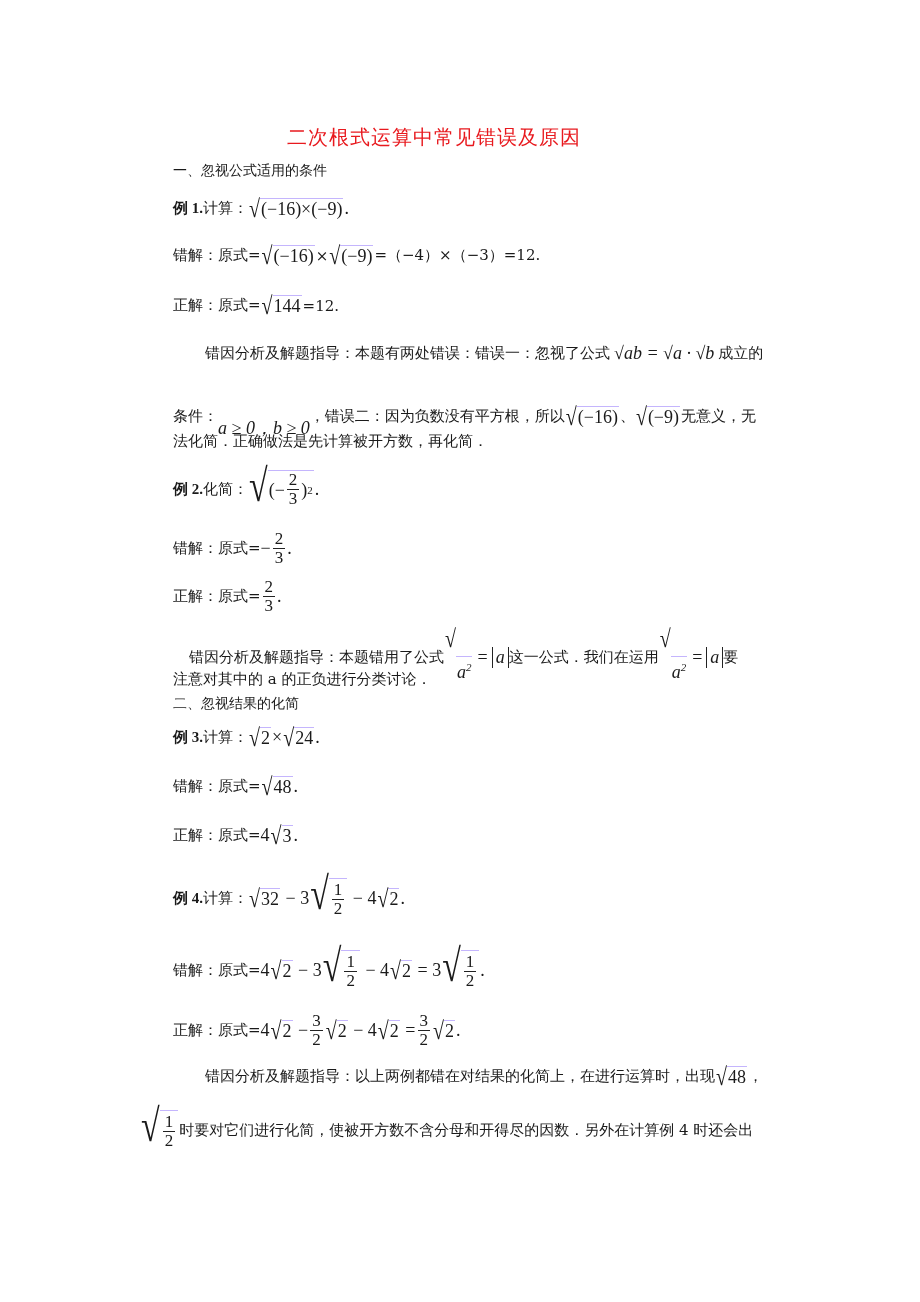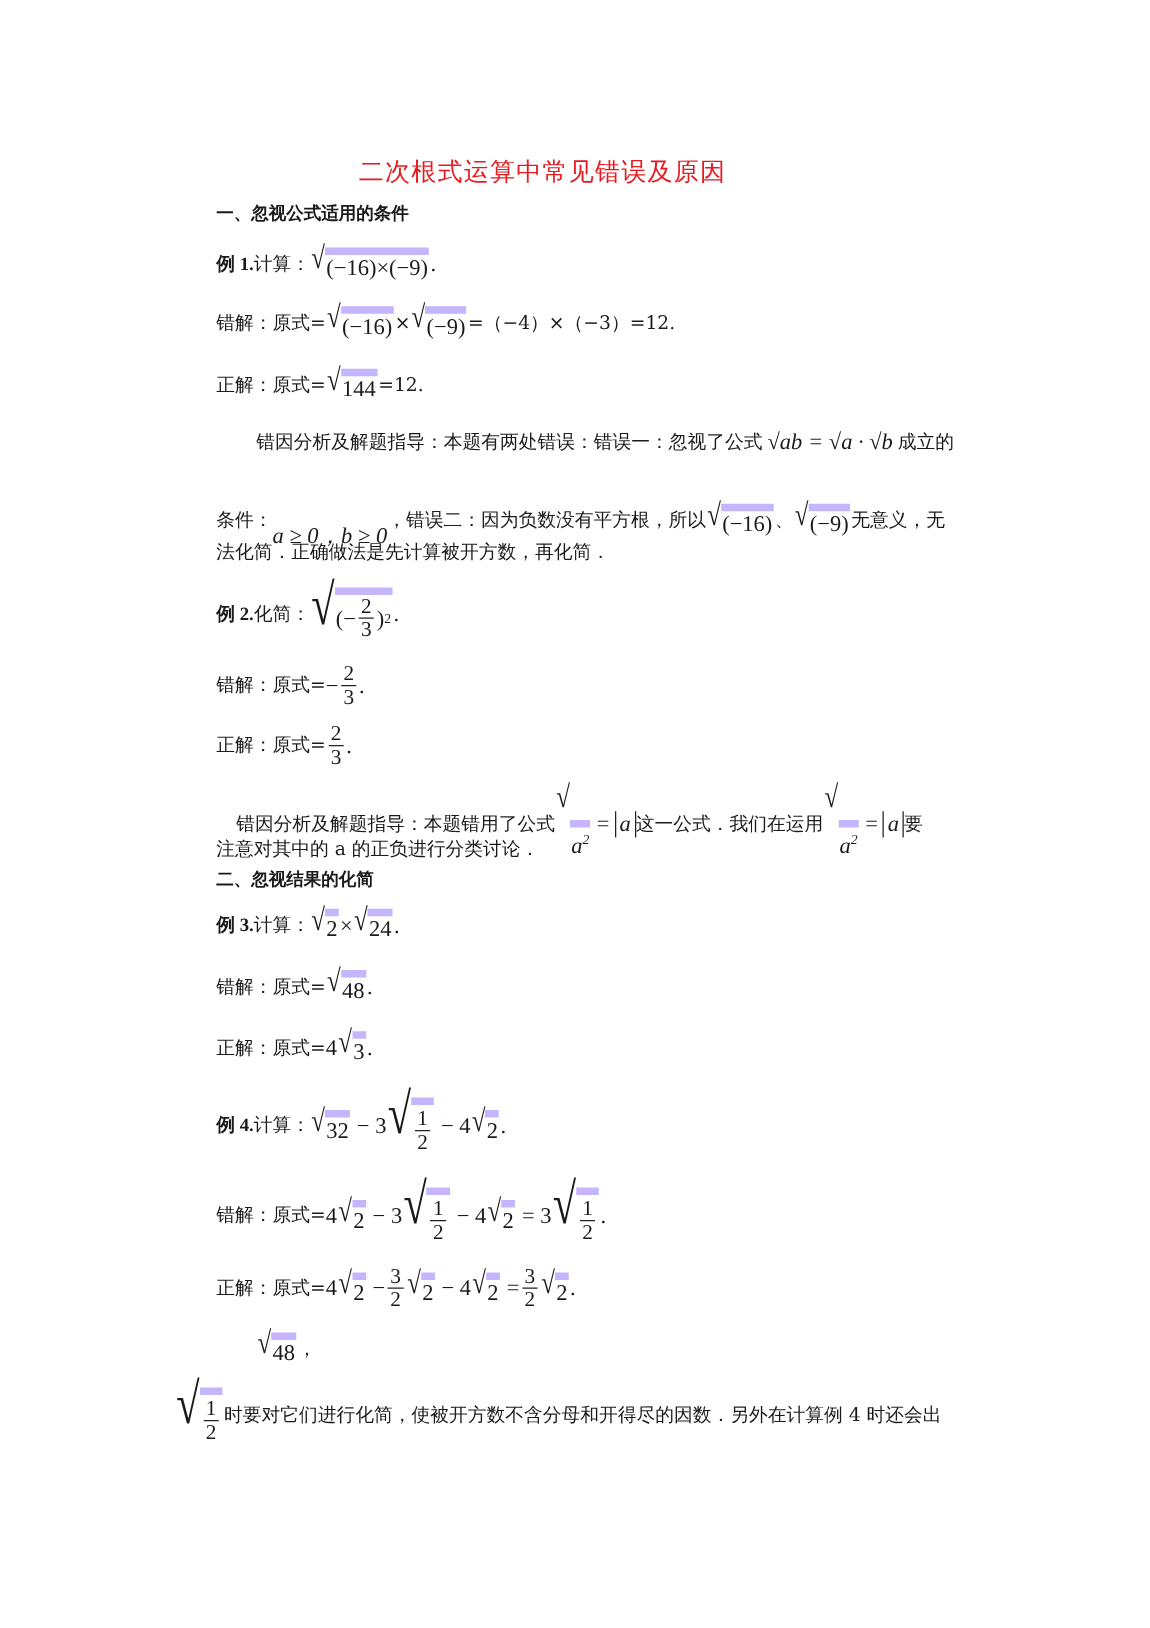--- a/index.html
+++ b/index.html
@@ -1,27 +1,27 @@
 <!DOCTYPE html>
 <html><head>
 <meta charset="utf-8">
 <style>
   html, body { margin: 0; padding: 0; background: #ffffff; }
   body { width: 920px; height: 1302px; position: relative; overflow: hidden;
          font-family: "DejaVu Serif", "Liberation Serif", serif; color: #1a1a1a; font-size: 15px; }
   .line { position: absolute; left: 173px; white-space: nowrap; display: flex; align-items: center; }
   .title { position: absolute; left: 0; width: 868px; top: 124px; text-align: center;
            color: #e8191e; font-size: 20px; font-family: "DejaVu Sans", sans-serif; letter-spacing: 1px; }
-  .heading { font-weight: bold; font-family: "DejaVu Sans", sans-serif; font-size: 14px; }
+  .heading { font-weight: normal; font-family: "DejaVu Sans", sans-serif; font-size: 14px; }
   .b { font-weight: bold; font-family: Liberation Serif, serif; }
   .m { font-family: "Liberation Serif", serif; font-size: 18px; }
   .i { font-style: italic; margin-top: 24px; }
   .sqrt { display: inline-flex; align-items: stretch; margin: 0 1px; }
   .sqrt .rad { font-family: "Liberation Serif", serif; font-size: 20px; line-height: 1; transform: scaleY(1.25); display:inline-block; }
-  .sqrt .body { border-top: 6px solid #c4b5fd; padding: 0 1px; font-family: "Liberation Serif", serif; font-size: 18px; line-height: 20px; }
+  .sqrt .body { border-top: 1px solid #c4b5fd; padding: 0 1px; font-family: "Liberation Serif", serif; font-size: 18px; line-height: 20px; }
   .sqrt.tall .rad { font-size: 34px; transform: scaleY(1.35); }
   .frac { display: inline-flex; flex-direction: column; align-items: center; font-family: "Liberation Serif", serif; font-size: 17px; line-height: 18px; margin: 0 2px; }
   .frac .num { border-bottom: 1px solid #222; padding: 0 2px; }
   .sup { font-size: 11px; vertical-align: super; }
   .abs { border-left: 1px solid #222; border-right: 1px solid #222; padding: 0 3px; font-family: "Liberation Serif", serif; font-style: italic; font-size: 18px; }
 </style>
 </head>
 <body>
 
 <div class="title">二次根式运算中常见错误及原因</div>
@@ -254,20 +254,21 @@
       <span>2</span>
     </span>
     <span class="sqrt">
       <span class="rad">√</span>
       <span class="body">2</span>
     </span>
     <span class="m">.</span>
 </div>
 
 <div class="line" style="top:1066px; left:205px">
+  <span>错因分析及解题指导：以上两例都错在对结果的化简上，在进行运算时，出现</span>
   <span class="sqrt">
       <span class="rad">√</span>
       <span class="body">48</span>
     </span>
   <span>，</span>
 </div>
 
 <div class="line" style="top:1110px; left:140px">
   <span class="sqrt tall">
       <span class="rad">√</span>

